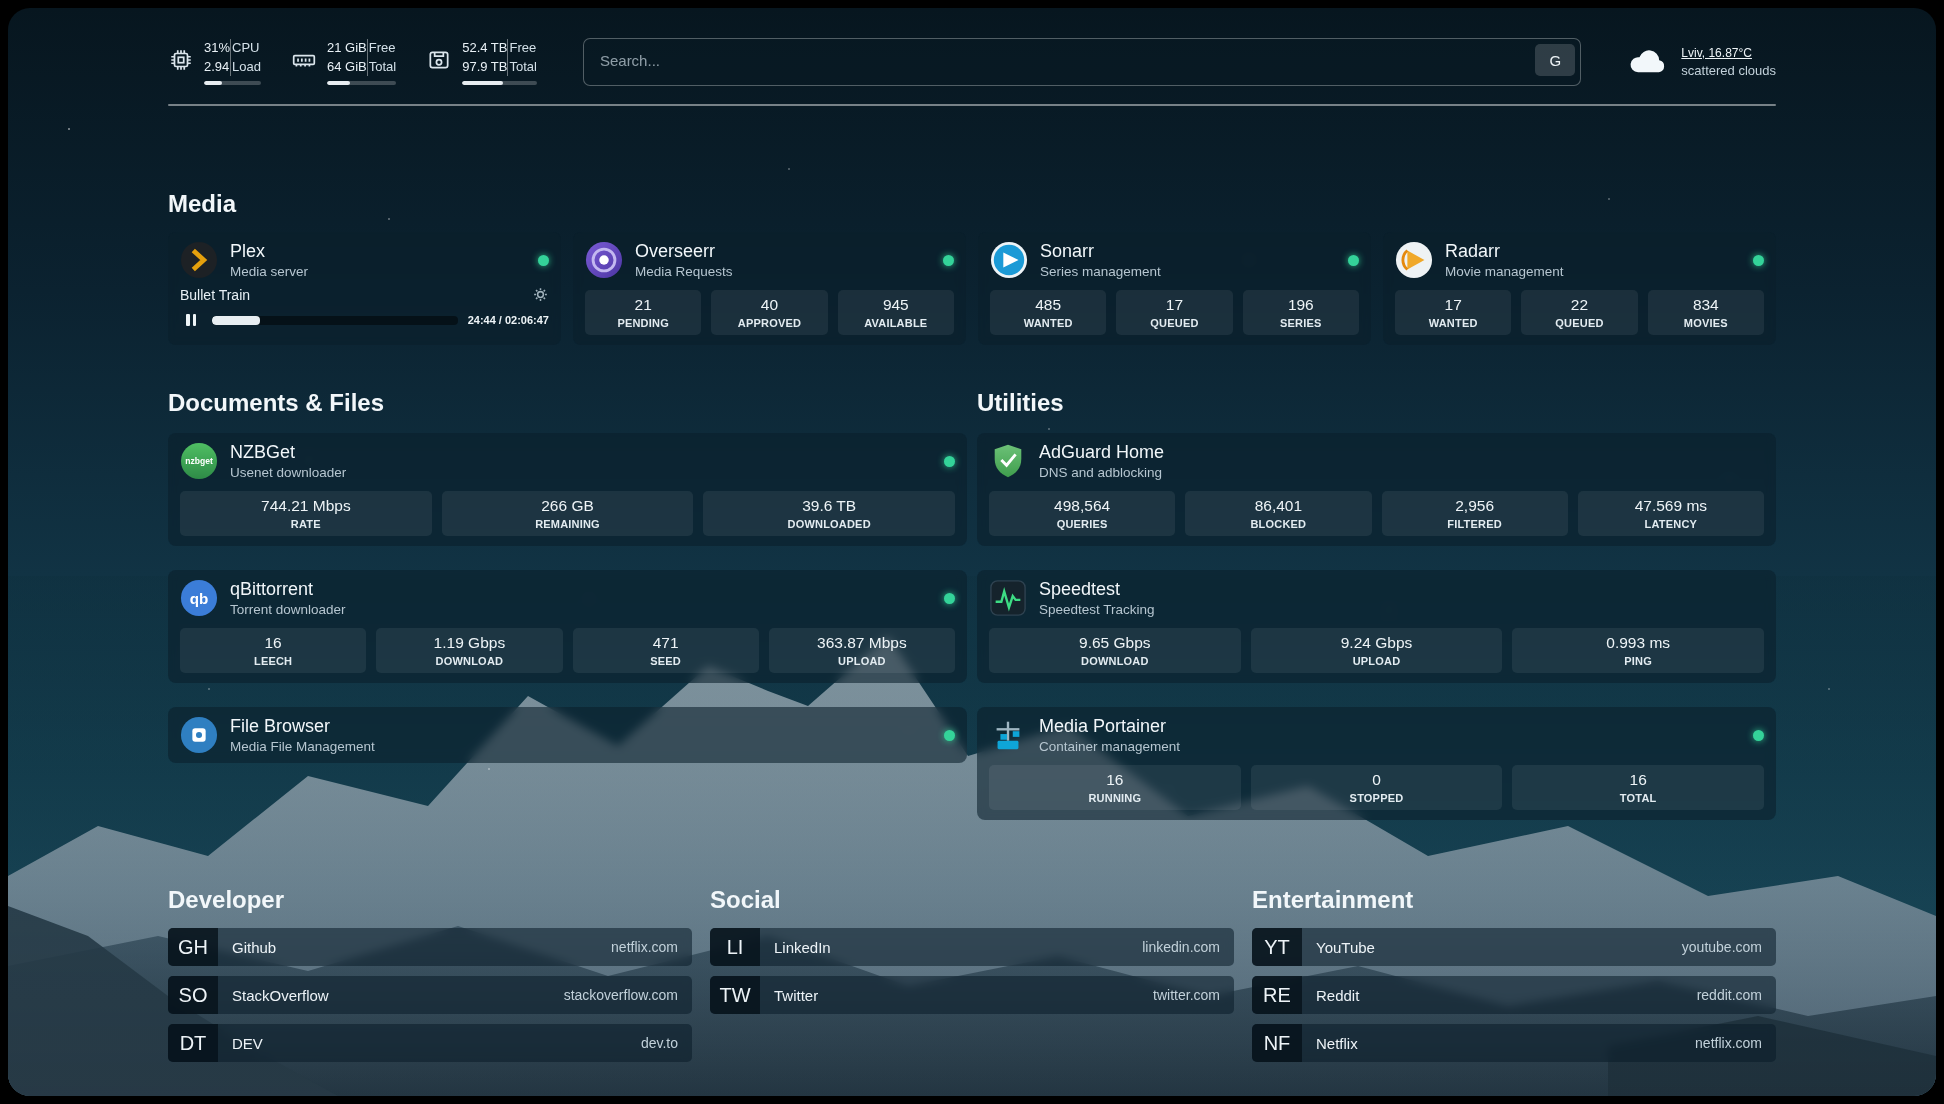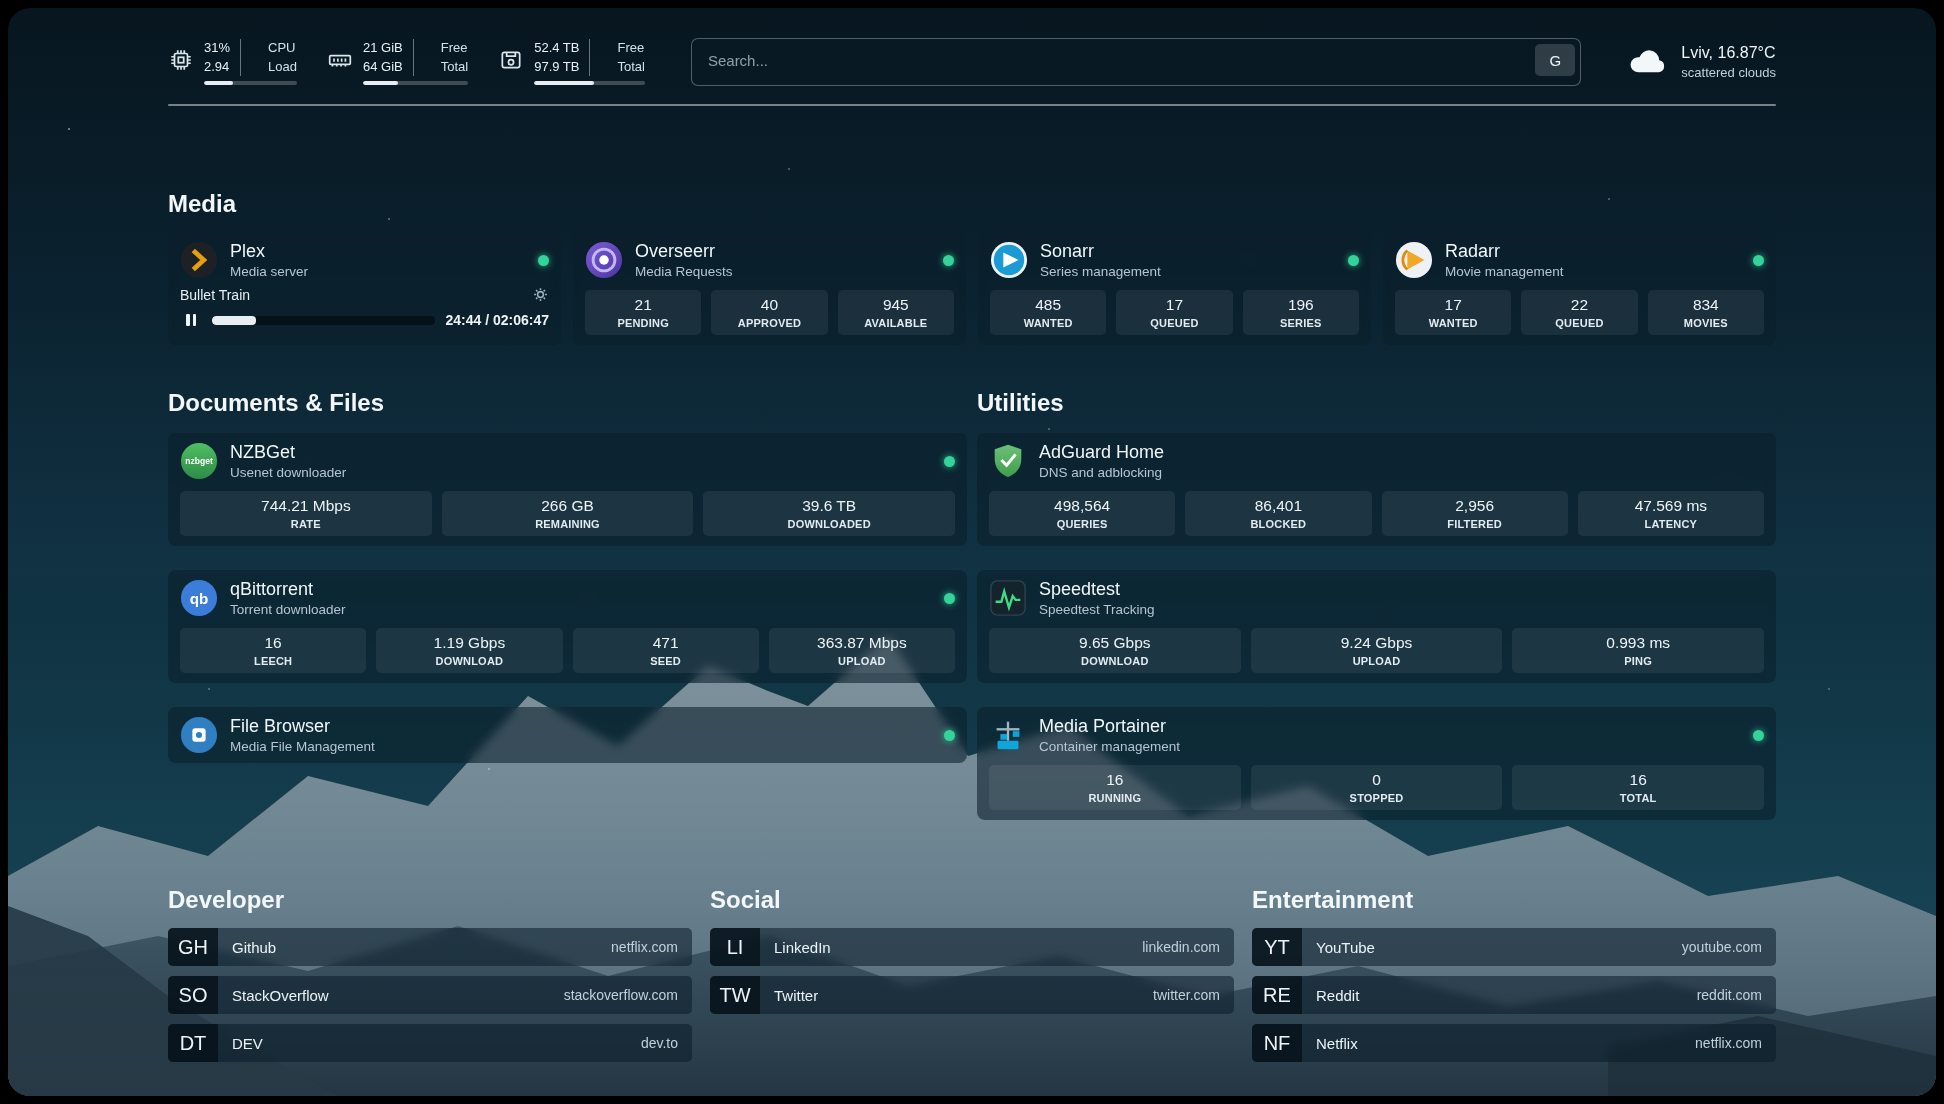--- a/index.html
+++ b/index.html
@@ -18,32 +18,32 @@
   .content{position:relative;z-index:2;padding:30px 160px 0 160px;}
 
   
   .topbar{display:flex;align-items:center;}
   .res-group{display:flex;gap:30px;}
   .res-widget{display:flex;align-items:flex-start;gap:10px;justify-content:flex-end;}
   .res-icon{margin-top:8px;flex:0 0 auto;}
   .res-body{display:flex;flex-direction:column;}
   .res-cols{display:flex;font-size:13px;color:#e9f1f6;line-height:1.4;}
   .res-col{display:flex;flex-direction:column;}
-  .res-col2{border-left:1px solid rgba(255,255,255,.4);margin-left:10px;padding-left:27px;color:#d3e0e8;}
+  .res-col2{border-left:1px solid rgba(255,255,255,.4);margin-left:0;padding-left:1px;color:#d3e0e8;}
   .res-bar{margin-top:5px;height:4px;width:100%;background:rgba(255,255,255,.22);border-radius:2px;overflow:hidden;}
   .res-fill{height:100%;background:#e7edf1;border-radius:2px;}
   .search-wrap{flex:1;display:flex;align-items:center;margin:0 46px;height:42px;background:rgba(8,26,36,.5);
     border:1px solid rgba(255,255,255,.3);border-radius:7px;padding:0 5px 4px 14px;justify-content:flex-end;}
   .search-wrap input{flex:1;background:transparent;border:none;outline:none;color:#eaf2f7;font-size:15px;font-family:"Liberation Sans",sans-serif;}
   .search-wrap input::placeholder{color:rgba(214,228,236,.65);}
   .search-btn{width:40px;height:32px;background:rgba(255,255,255,.16);border:none;border-radius:5px;color:#eef4f7;
     display:flex;align-items:center;justify-content:center;font-size:15px;cursor:pointer;}
   .weather{display:flex;align-items:center;gap:12px;}
   .weather-text{display:flex;flex-direction:column;}
-  .weather-loc{font-size:16px;color:#eef4f7;}
+  .weather-loc{font-size:12px;color:#eef4f7;text-decoration:underline;}
   .weather-cond{font-size:13px;color:#c2d1da;margin-top:3px;}
   .header-divider{height:2px;background:rgba(255,255,255,.45);margin-top:18px;border-radius:1px;}
 
   
   .section-title{font-size:24px;font-weight:600;color:#f2f7fa;margin:0 0 14px 0;}
   .media-title{margin-top:84px;}
   .media-grid{display:grid;grid-template-columns:repeat(4,1fr);gap:12px;align-items:stretch;}
   .two-col{display:grid;grid-template-columns:1fr 1fr;gap:10px;margin-top:44px;}
   .col-title{margin-bottom:16px;}
   .service-card{background:rgba(10,31,43,.58);border-radius:8px;padding:8px 12px;backdrop-filter:blur(5px);cursor:pointer;}
@@ -62,21 +62,21 @@
 
   
   .np-row{display:flex;align-items:center;margin-top:6px;}
   .np-title{font-size:14px;color:#e8f0f5;}
   .np-gear{margin-left:auto;cursor:pointer;display:flex;}
   .player-row{display:flex;align-items:center;gap:10px;margin-top:9px;margin-bottom:4px;}
   .pause-btn{display:flex;gap:3px;align-items:center;justify-content:center;width:22px;height:16px;cursor:pointer;}
   .pause-btn span{width:3.5px;height:12px;background:#eef4f7;border-radius:1px;}
   .player-track{flex:1;height:9px;background:rgba(0,0,0,.45);border-radius:4px;overflow:hidden;cursor:pointer;}
   .player-fill{height:100%;background:#e8eef2;border-radius:4px;}
-  .player-time{font-size:14px;font-weight:bold;color:#eef4f7;white-space:nowrap;}
+  .player-time{font-size:11px;font-weight:bold;color:#eef4f7;white-space:nowrap;}
 
   
   .bm-grid{display:grid;grid-template-columns:repeat(3,1fr);gap:18px;margin-top:66px;}
   .bm-row{display:flex;align-items:center;height:38px;background:rgba(10,28,40,.55);border-radius:5px;margin-bottom:10px;
     overflow:hidden;backdrop-filter:blur(4px);cursor:pointer;}
   .bm-abbr{width:50px;align-self:stretch;background:rgba(5,17,25,.78);display:flex;align-items:center;justify-content:center;
     font-size:20px;color:#edf3f7;flex:0 0 auto;}
   .bm-name{margin-left:14px;font-size:15px;color:#edf3f7;}
   .bm-url{margin-left:auto;margin-right:14px;font-size:14px;color:#c2d1da;}
 </style>

